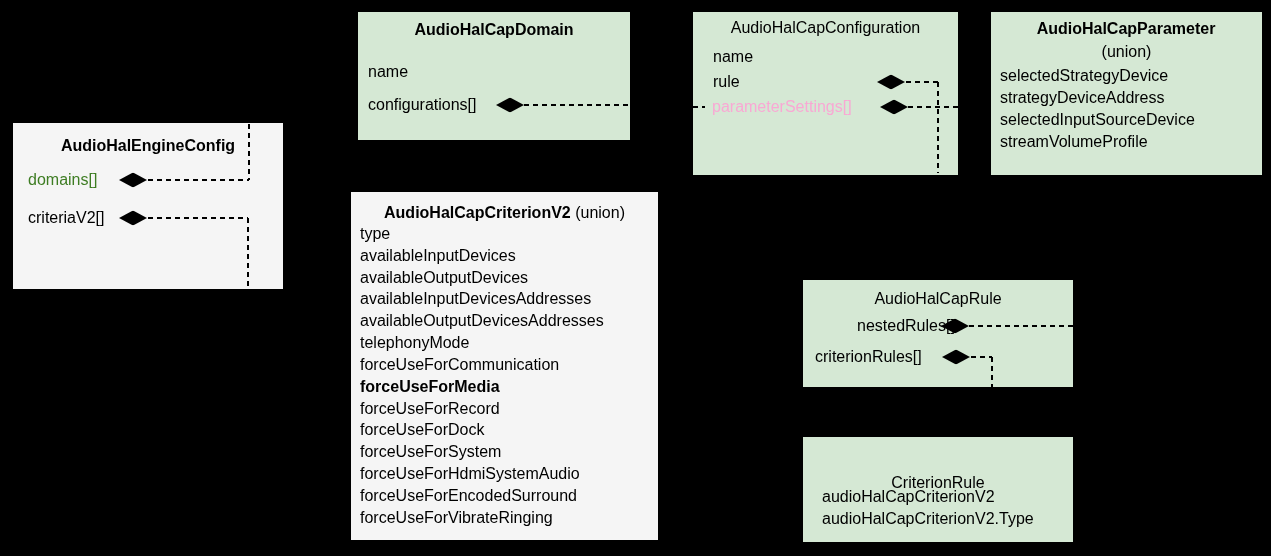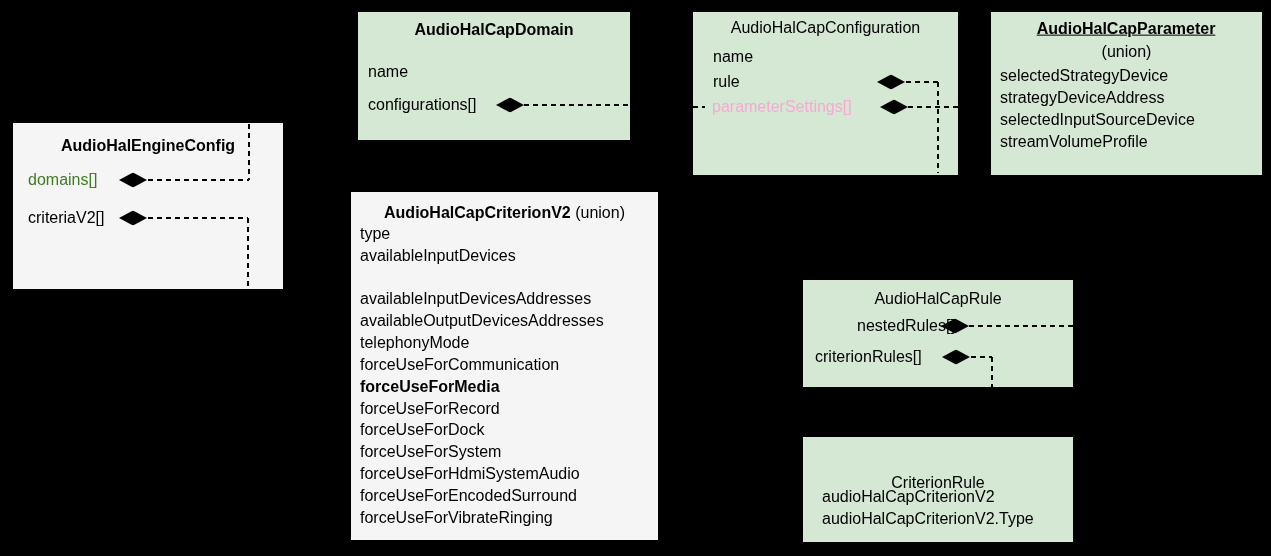--- a/index.html
+++ b/index.html
@@ -57,30 +57,31 @@
     <div class="field" style="left: 368px; top: 105px; color: rgb(0, 0, 0);">configurations[]</div>
     <div class="diamond" style="left: 510px; top: 105px; background: rgb(0, 0, 0);"></div>
     <div class="box" style="left: 693px; top: 12px; width: 265px; height: 163px; background: rgb(213, 232, 212);"></div>
     <div class="box-title" style="left: 693px; width: 265px; top: 28px;"><span class="t-reg">AudioHalCapConfiguration</span></div>
     <div class="field" style="left: 713px; top: 57px; color: rgb(0, 0, 0);">name</div>
     <div class="field" style="left: 713px; top: 82px; color: rgb(0, 0, 0);">rule</div>
     <div class="diamond" style="left: 891px; top: 82px; background: rgb(0, 0, 0);"></div>
     <div class="field" style="left: 712px; top: 107px; color: #f9a8d4;">parameterSettings[]</div>
     <div class="diamond" style="left: 894px; top: 107px; background: rgb(0, 0, 0);"></div>
     <div class="box" style="left: 991px; top: 12px; width: 271px; height: 163px; background: rgb(213, 232, 212);"></div>
-    <div class="box-title" style="left: 991px; width: 270px; top: 29px; text-decoration: underline;"><span class="t-bold">AudioHalCapParameter</span></div>
+    <div class="box-title" style="left: 991px; width: 270px; top: 29px;"><span class="t-bold">AudioHalCapParameter</span></div>
     <div class="box-subtitle" style="left: 991px; width: 271px; top: 52px;">(union)</div>
     <div class="field" style="left: 1000px; top: 76px; color: rgb(0, 0, 0);">selectedStrategyDevice</div>
     <div class="field" style="left: 1000px; top: 98px; color: rgb(0, 0, 0);">strategyDeviceAddress</div>
     <div class="field" style="left: 1000px; top: 120px; color: rgb(0, 0, 0);">selectedInputSourceDevice</div>
     <div class="field" style="left: 1000px; top: 142px; color: rgb(0, 0, 0);">streamVolumeProfile</div>
     <div class="box" style="left: 351px; top: 192px; width: 307px; height: 348px; background: rgb(245, 245, 245);"></div>
     <div class="box-title" style="left: 351px; width: 307px; top: 213px;"><span class="t-bold">AudioHalCapCriterionV2</span><span class="t-reg"> (union)</span></div>
     <div class="field" style="left: 360px; top: 234px; color: rgb(0, 0, 0);">type</div>
     <div class="field" style="left: 360px; top: 256px; color: rgb(0, 0, 0);">availableInputDevices</div>
+    <div class="field" style="left: 360px; top: 278px; color: rgb(0, 0, 0);">availableOutputDevices</div>
     <div class="field" style="left: 360px; top: 299px; color: rgb(0, 0, 0);">availableInputDevicesAddresses</div>
     <div class="field" style="left: 360px; top: 321px; color: rgb(0, 0, 0);">availableOutputDevicesAddresses</div>
     <div class="field" style="left: 360px; top: 343px; color: rgb(0, 0, 0);">telephonyMode</div>
     <div class="field" style="left: 360px; top: 365px; color: rgb(0, 0, 0);">forceUseForCommunication</div>
     <div class="field" style="left: 360px; top: 387px; color: rgb(0, 0, 0); font-weight: bold;">forceUseForMedia</div>
     <div class="field" style="left: 360px; top: 409px; color: rgb(0, 0, 0);">forceUseForRecord</div>
     <div class="field" style="left: 360px; top: 430px; color: rgb(0, 0, 0);">forceUseForDock</div>
     <div class="field" style="left: 360px; top: 452px; color: rgb(0, 0, 0);">forceUseForSystem</div>
     <div class="field" style="left: 360px; top: 474px; color: rgb(0, 0, 0);">forceUseForHdmiSystemAudio</div>
     <div class="field" style="left: 360px; top: 496px; color: rgb(0, 0, 0);">forceUseForEncodedSurround</div>

